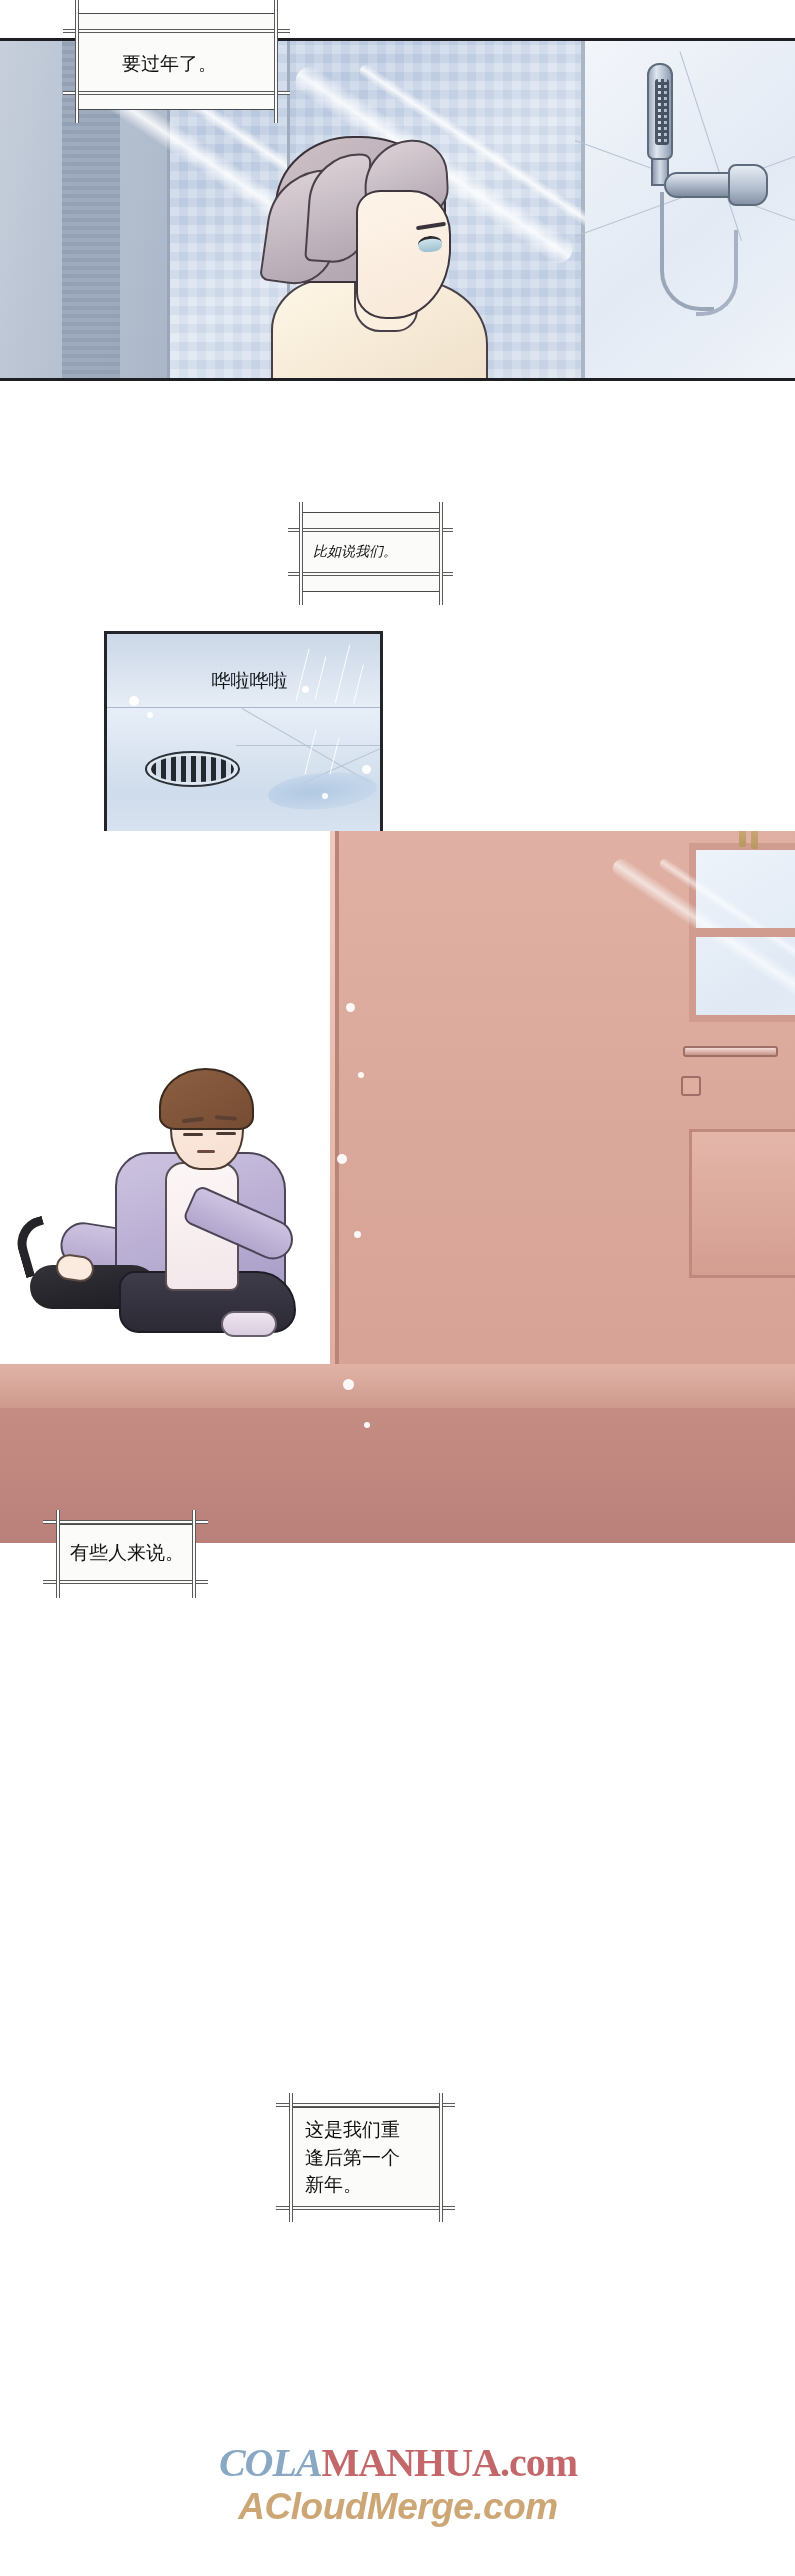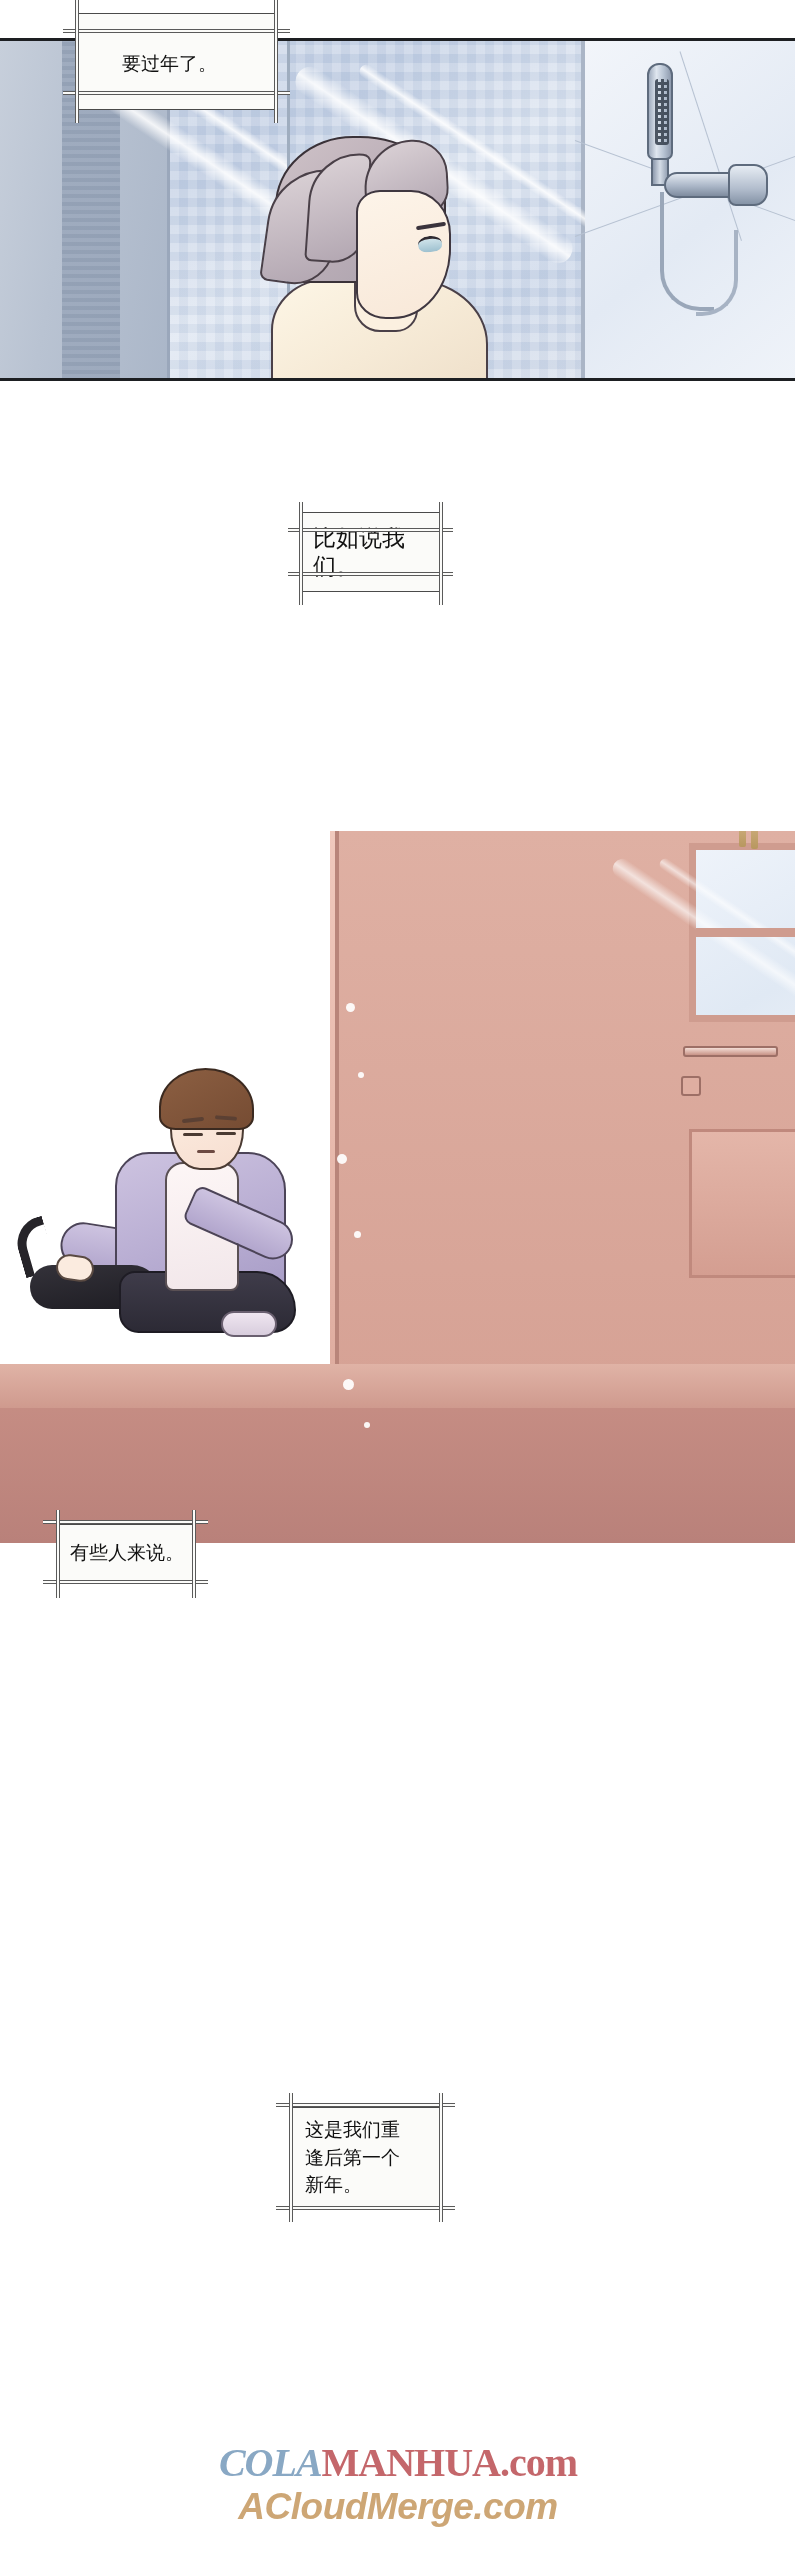--- a/index.html
+++ b/index.html
@@ -430,24 +430,50 @@
     </div>
   </div>
 
 
   <div class="abs caption" id="caption-3" style="left:300px; top:512px; width:141px; height:80px;">
     <div class="cap-rail-h" style="left:-12px; top:16px; width:165px;"></div>
     <div class="cap-rail-h" style="left:-12px; top:60px; width:165px;"></div>
     <div class="cap-rail-v" style="left:-1px;  top:-10px; height:103px;"></div>
     <div class="cap-rail-v" style="left:139px; top:-10px; height:103px;"></div>
     <div class="cap-inner" style="padding:0 0 0 12px;">
-      <div class="cap-text" style="font-size:23px;">比如说我们。</div>
-    </div>
-  </div>
-
+      <div class="cap-text" style="font-size:14px;font-style:italic;">比如说我们。</div>
+    </div>
+  </div>
+
+  <div class="abs" id="panel-drain">
+    <div class="abs drain-wall"></div>
+    <div class="abs drain-floor"></div>
+
+    <div class="abs drain-tileline" style="left:135px; top:74px; width:149px; transform:rotate(30deg); transform-origin:left center;"></div>
+    <div class="abs drain-tileline" style="left:195px; top:149px; width:109px; transform:rotate(-24deg); transform-origin:left center;"></div>
+    <div class="abs drain-tileline" style="left:129px; top:111px; width:159px;"></div>
+
+    <div class="abs drain-grate"></div>
+    <div class="abs drain-puddle"></div>
+
+    <div class="abs rain-streak" style="left:195px; top:14px; height:54px;"></div>
+    <div class="abs rain-streak" style="left:213px; top:22px; height:44px;"></div>
+    <div class="abs rain-streak" style="left:235px; top:10px; height:60px;"></div>
+    <div class="abs rain-streak" style="left:251px; top:30px; height:40px;"></div>
+    <div class="abs rain-streak" style="left:203px; top:95px; height:46px;"></div>
+    <div class="abs rain-streak" style="left:227px; top:103px; height:38px;"></div>
+
+    <div class="abs bubble" style="left:22px;  top:62px; width:10px; height:10px;"></div>
+    <div class="abs bubble" style="left:40px;  top:78px; width:6px;  height:6px;"></div>
+    <div class="abs bubble" style="left:195px; top:52px; width:7px;  height:7px;"></div>
+    <div class="abs bubble" style="left:255px; top:131px;width:9px;  height:9px;"></div>
+    <div class="abs bubble" style="left:215px; top:159px;width:6px;  height:6px;"></div>
+
+    <div class="abs" style="left:68px; top:34px; width:149px; text-align:center; font-size:19px; color:#14161a; font-family:'Liberation Sans','DejaVu Sans',sans-serif;">哗啦哗啦</div>
+  </div>
 
   <div class="abs" id="panel-room">
 
     <div class="abs room-wall-right"></div>
 
     <div class="abs door-frame">
       <div class="abs door-window">
         <div class="abs glass-streak" style="left:20px;  top:-46px; width:20px; height:269px; opacity:.75;"></div>
         <div class="abs glass-streak" style="left:74px;  top:-50px; width:12px; height:278px; opacity:.7;"></div>
 

